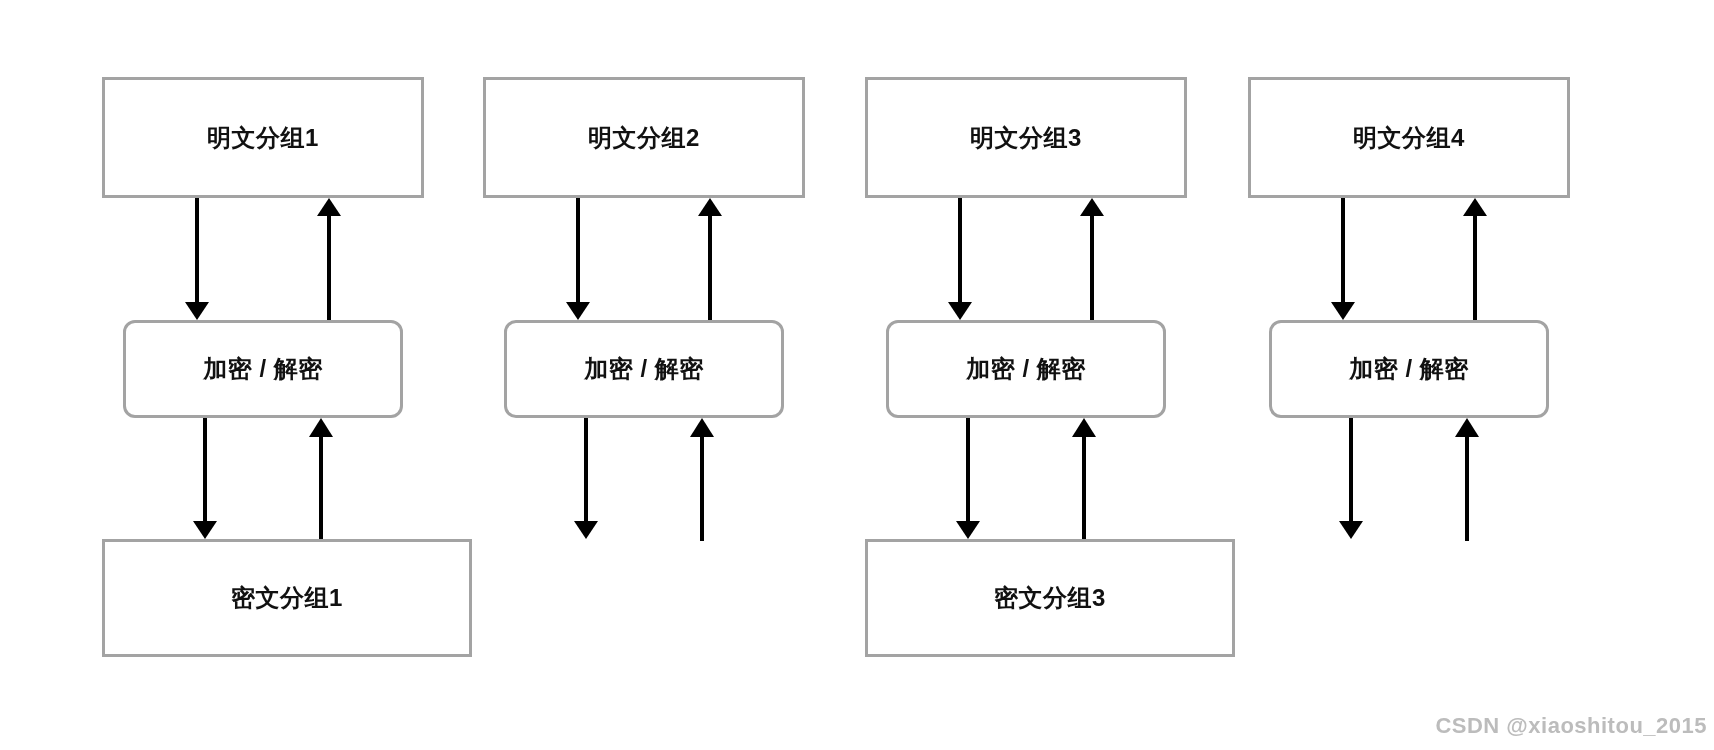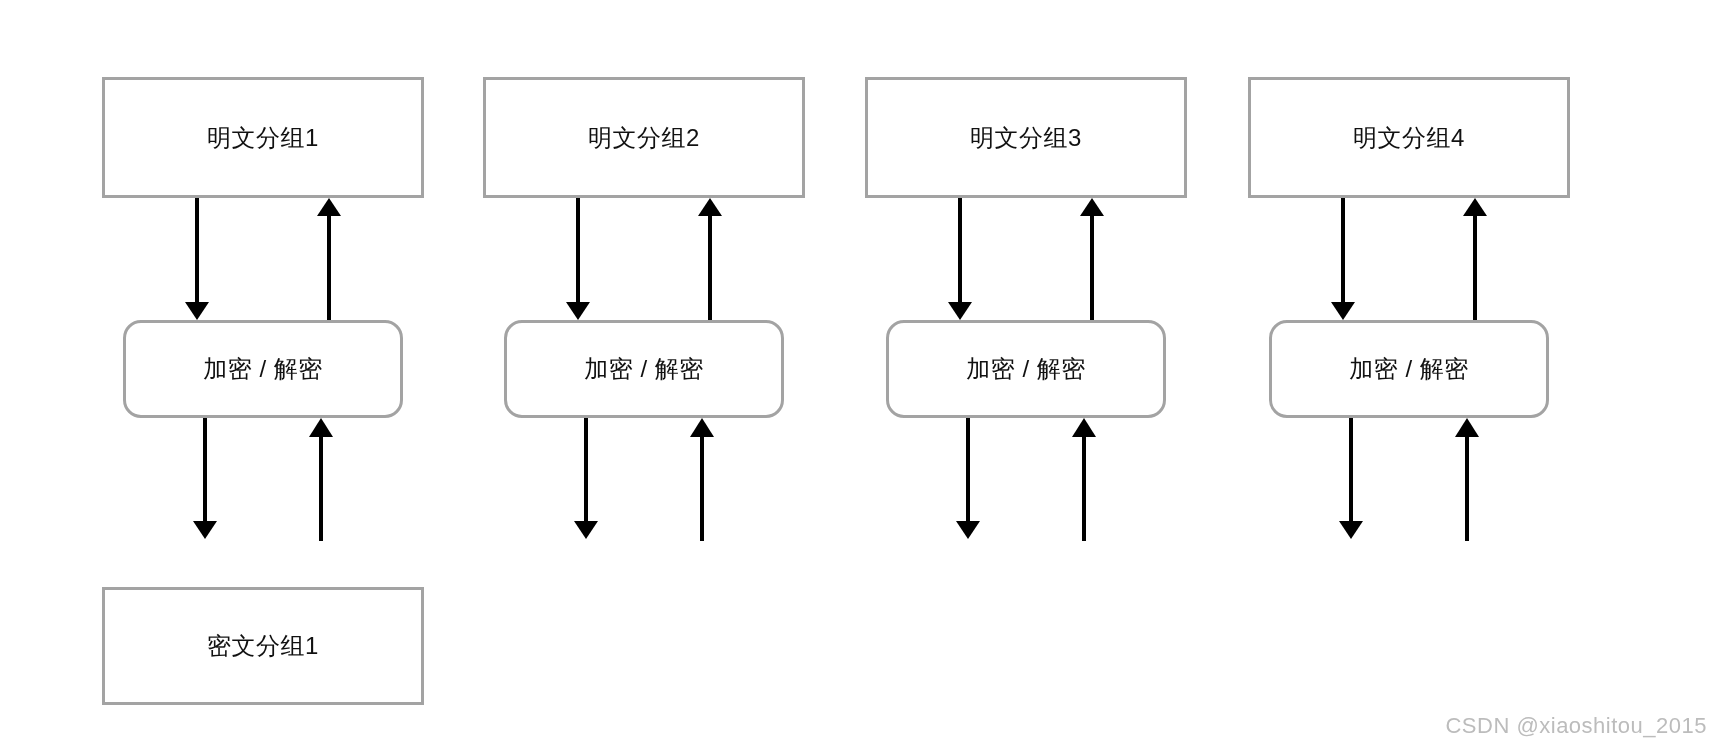--- a/index.html
+++ b/index.html
@@ -7,20 +7,21 @@
     padding: 0;
     background: #ffffff;
   }
   .canvas {
     position: relative;
     width: 1714px;
     height: 750px;
     background: #ffffff;
     overflow: hidden;
     font-family: "Liberation Sans", "DejaVu Sans", sans-serif;
+    font-weight: bold;
   }
   .column {
     position: absolute;
     top: 77px;
     width: 322px;
     height: 580px;
   }
   .col-1 { left: 102px; }
   .col-2 { left: 483px; text-align: center; }
   .col-3 { left: 865px; }
@@ -38,25 +39,25 @@
     color: #111111;
     letter-spacing: 0.5px;
   }
   .box-top {
     left: 0; top: 0;
     width: 322px; height: 121px;
   }
   .box-mid {
     left: 21px; top: 243px;
     width: 280px; height: 98px;
-    border-radius: 18px;
+    border-radius: 12px;
   }
   .box-bottom {
     left: 0; top: 462px;
-    width: 322px; height: 118px; margin-top: 48px;
+    width: 370px; height: 118px;
   }
   .arrows {
     position: absolute;
     left: 0; top: 0;
     pointer-events: none;
   }
   .arrows line {
     stroke: #000000;
     stroke-width: 4;
   }
@@ -154,20 +155,23 @@
         <line x1="219" y1="464" x2="219" y2="358"></line>
         <polygon points="207,360 231,360 219,341"></polygon>
       </g>
     </svg>
     <div class="box box-top">
       <span>明文分组3</span>
     </div>
     <div class="box box-mid">
       <span>加密 / 解密</span>
     </div>
+    <div class="box box-bottom">
+      <span>密文分组3</span>
+    </div>
   </div>
 
   <div class="column col-4">
     <svg class="arrows" width="322" height="580" viewBox="0 0 322 580">
       <g>
         <line x1="95" y1="119" x2="95" y2="227"></line>
         <polygon points="83,225 107,225 95,243"></polygon>
       </g>
       <g>
         <line x1="227" y1="245" x2="227" y2="137"></line>

